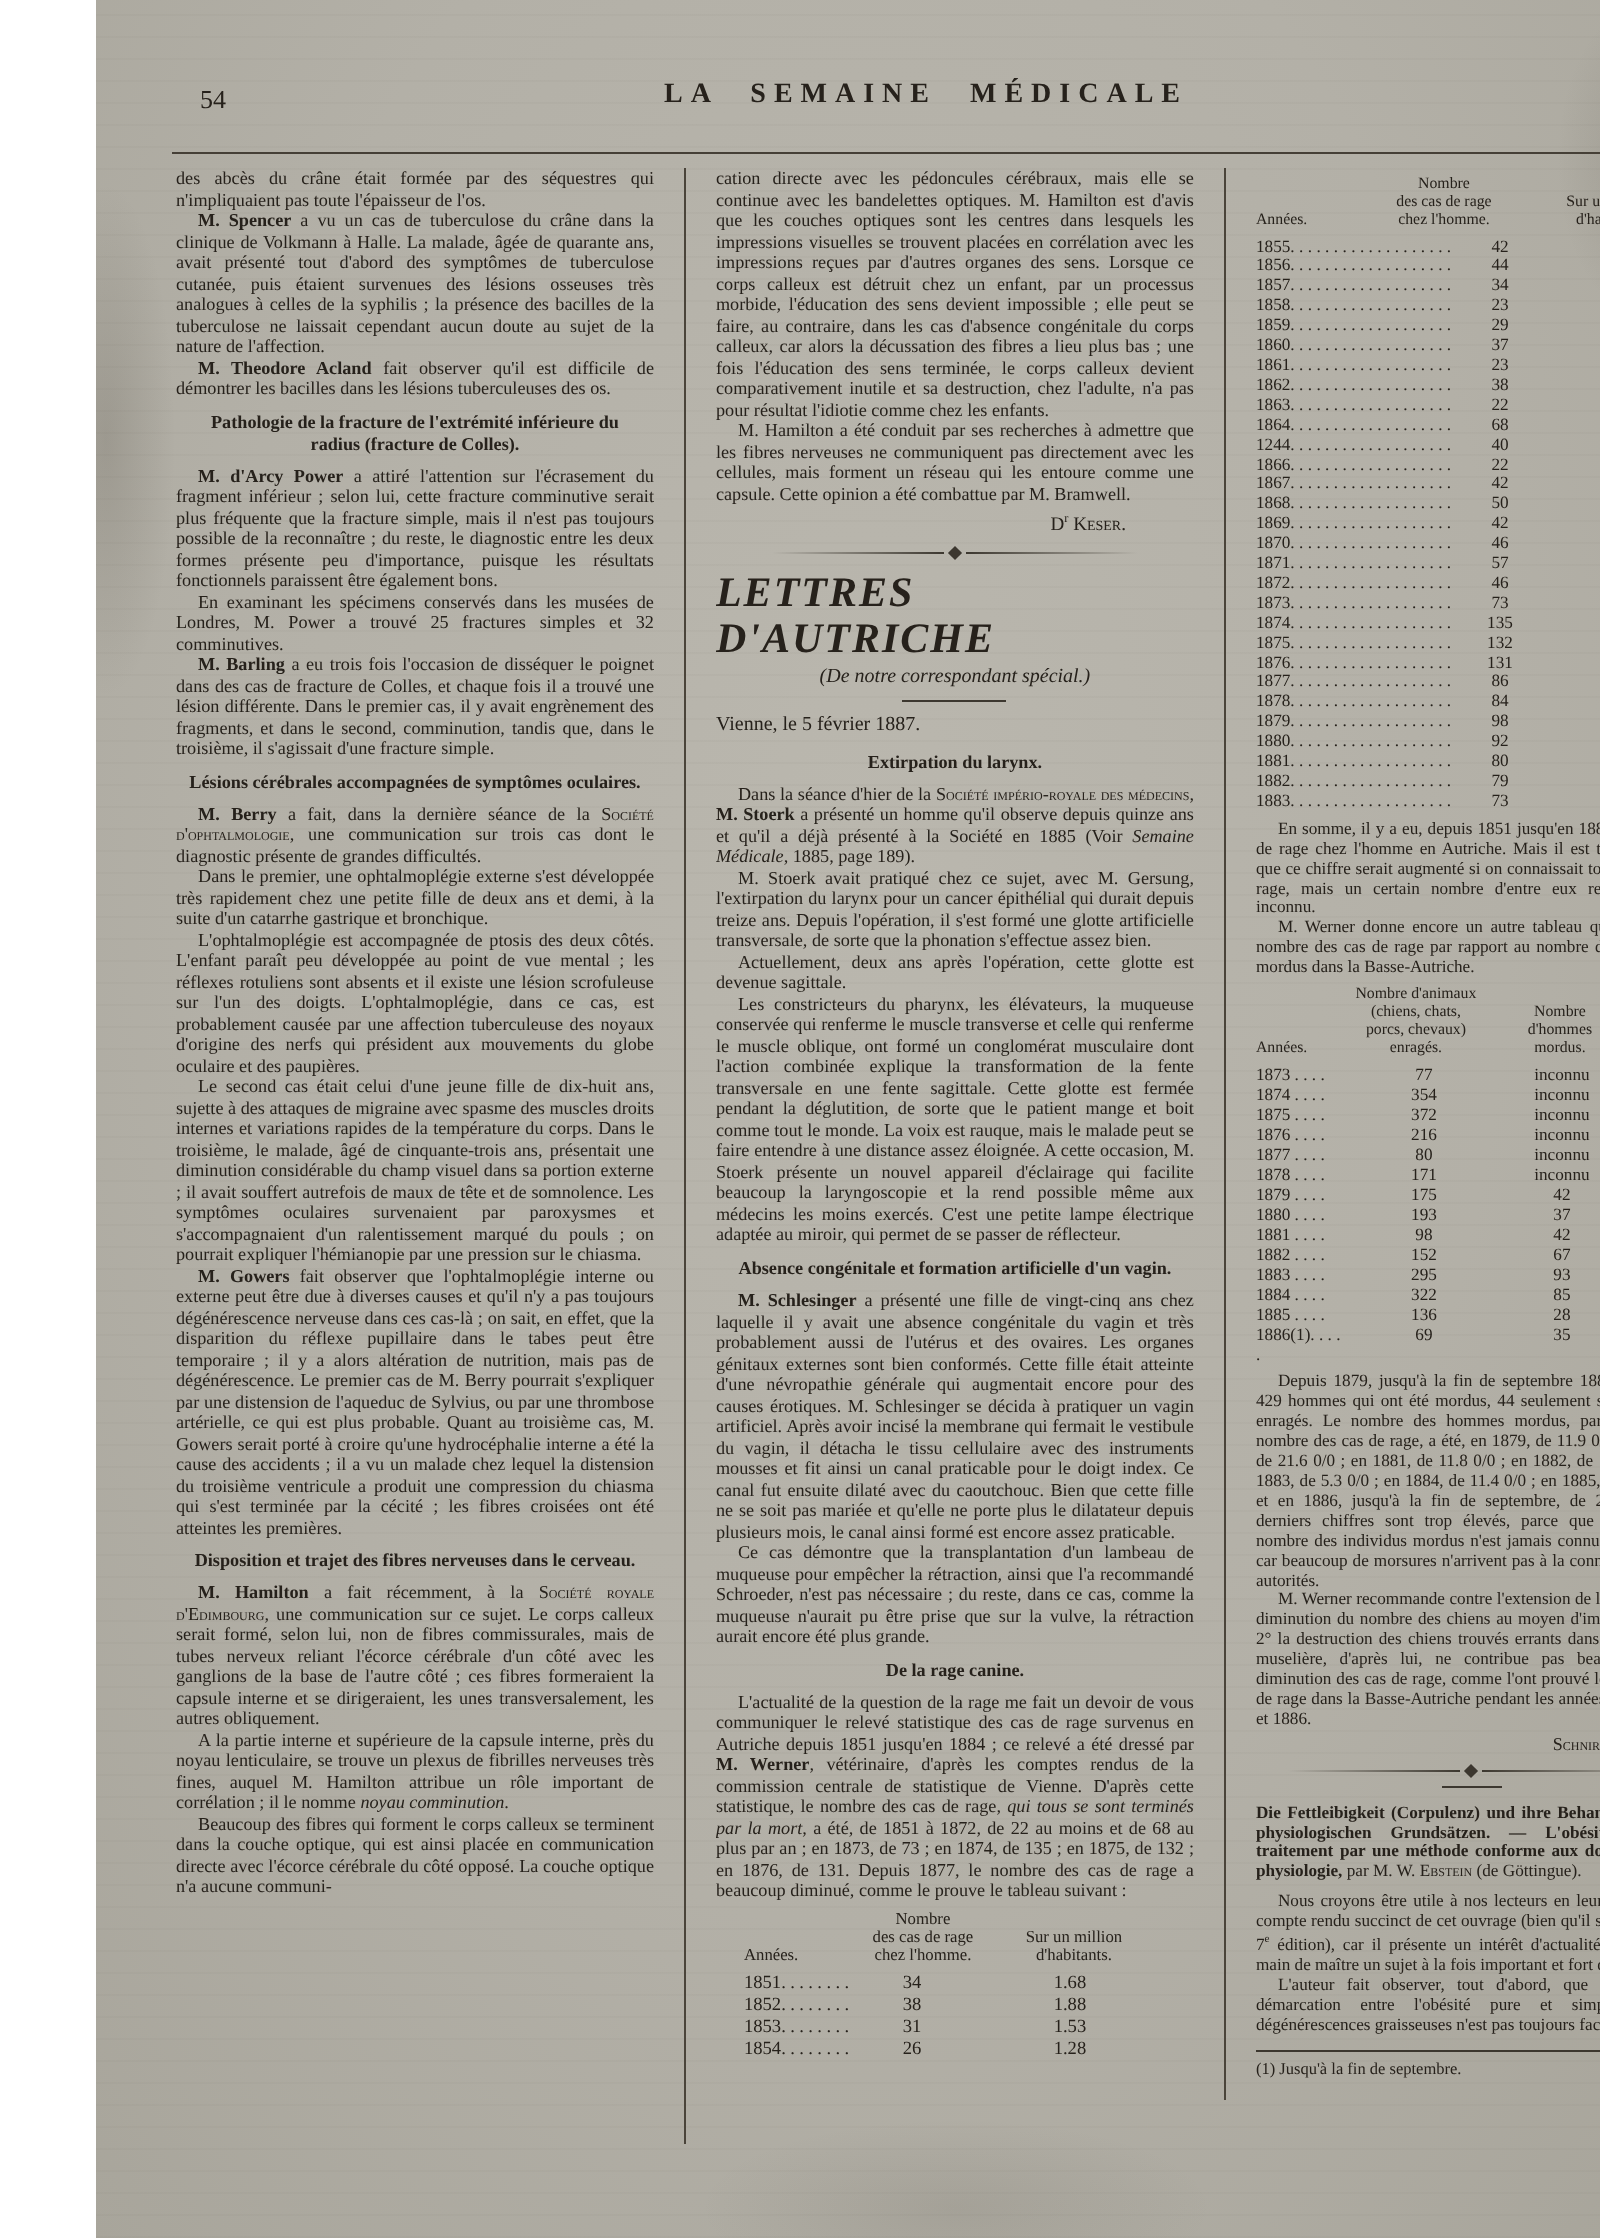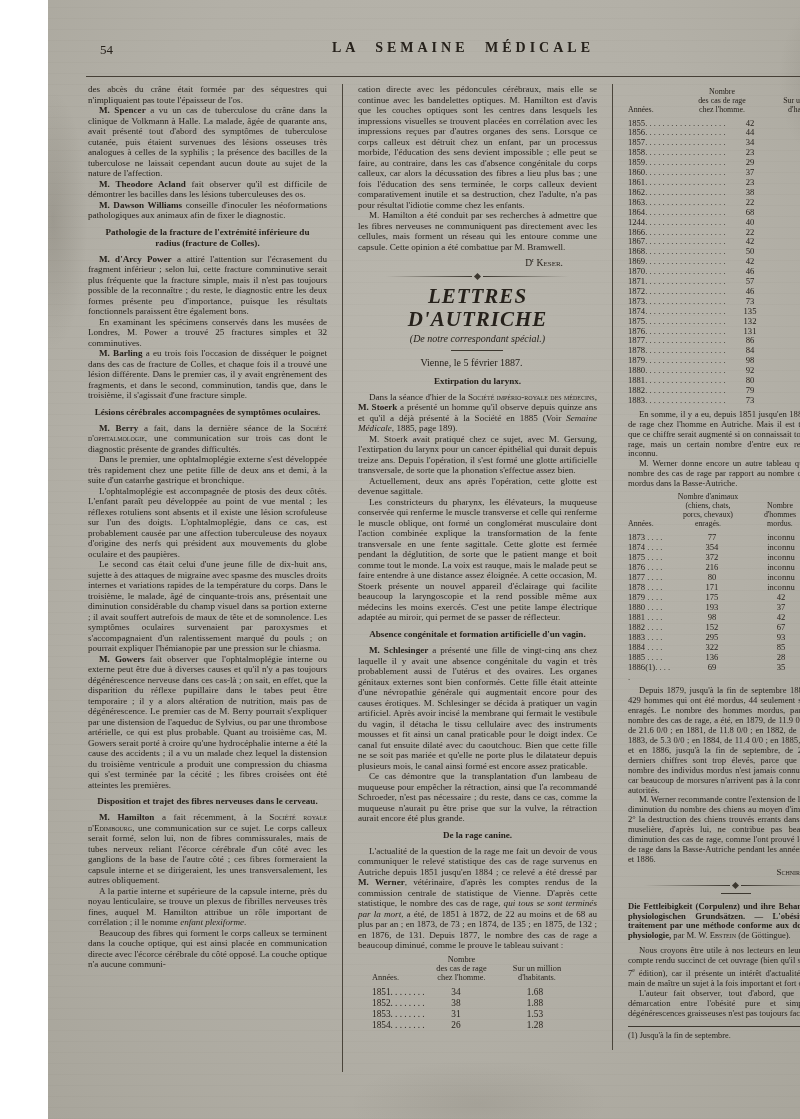--- a/index.html
+++ b/index.html
@@ -37,25 +37,25 @@
   .sc{font-variant:small-caps;}
   sup{font-size:0.65em;}
 
   .sig{text-align:right;padding-right:34px;margin:3px 0 2px;font-size:1.05em;}
   .orn{display:flex;align-items:center;justify-content:center;margin:5px 0 5px;}
   .orn .l{width:86px;height:1px;}
   .orn .l.left{background:linear-gradient(to right,transparent,#3c372f);}
   .orn .l.right{background:linear-gradient(to left,transparent,#3c372f);}
   .orn .d{width:5px;height:5px;background:#3c372f;transform:rotate(45deg);margin:0 3px;flex:0 0 auto;}
 
-  .lettres-title{text-align:center;font-size:21px;font-weight:bold;font-style:italic;
+  .lettres-title{text-align:left;font-size:21px;font-weight:bold;font-style:italic;
                  letter-spacing:1px;margin:6px 0 3px;line-height:1.1;}
   .sub{text-align:center;font-style:italic;font-size:10px;}
   .sub-rule{width:52px;height:1px;background:#3c372f;margin:6px auto 7px;}
-  .dateline{text-align:center;padding-right:12px;font-size:10px;margin:2px 0 7px;}
+  .dateline{text-align:left;padding-right:12px;font-size:10px;margin:2px 0 7px;}
 
   .livres-title{text-align:center;font-size:18px;font-weight:bold;letter-spacing:1.5px;
                 margin:7px 0 2px;line-height:1.1;}
   .livres-rule{width:30px;height:1px;background:#3c372f;margin:2px auto 8px;}
   .bookt{text-align:justify;margin-bottom:5px;}
 
   .fn-rule{width:100%;height:1px;background:#3c372f;margin:8px 0 4px;}
   .footnote{font-size:0.96em;}
 
   
@@ -103,34 +103,33 @@
     <span class="jtitle">LA SEMAINE MÉDICALE</span>
   </div>
   <div class="head-rule"></div>
 
   <div class="columns">
 
     <div class="col col1">
       <div class="p">des abcès du crâne était formée par des séquestres qui n'impliquaient pas toute l'épaisseur de l'os.</div>
       <div class="p ind"><b>M. Spencer</b> a vu un cas de tuberculose du crâne dans la clinique de Volkmann à Halle. La malade, âgée de quarante ans, avait présenté tout d'abord des symptômes de tuberculose cutanée, puis étaient survenues des lésions osseuses très analogues à celles de la syphilis ; la présence des bacilles de la tuberculose ne laissait cependant aucun doute au sujet de la nature de l'affection.</div>
       <div class="p ind"><b>M. Theodore Acland</b> fait observer qu'il est difficile de démontrer les bacilles dans les lésions tuberculeuses des os.</div>
-      <div class="p ind"><b>M. Dawson Williams</b> conseille d'inoculer les néoformations pathologiques aux animaux afin de fixer le diagnostic.</div>
       <div class="h">Pathologie de la fracture de l'extrémité inférieure du radius (fracture de Colles).</div>
       <div class="p ind"><b>M. d'Arcy Power</b> a attiré l'attention sur l'écrasement du fragment inférieur ; selon lui, cette fracture comminutive serait plus fréquente que la fracture simple, mais il n'est pas toujours possible de la reconnaître ; du reste, le diagnostic entre les deux formes présente peu d'importance, puisque les résultats fonctionnels paraissent être également bons.</div>
       <div class="p ind">En examinant les spécimens conservés dans les musées de Londres, M. Power a trouvé 25 fractures simples et 32 comminutives.</div>
       <div class="p ind"><b>M. Barling</b> a eu trois fois l'occasion de disséquer le poignet dans des cas de fracture de Colles, et chaque fois il a trouvé une lésion différente. Dans le premier cas, il y avait engrènement des fragments, et dans le second, comminution, tandis que, dans le troisième, il s'agissait d'une fracture simple.</div>
       <div class="h">Lésions cérébrales accompagnées de symptômes oculaires.</div>
       <div class="p ind"><b>M. Berry</b> a fait, dans la dernière séance de la <span class="sc">Société d'ophtalmologie</span>, une communication sur trois cas dont le diagnostic présente de grandes difficultés.</div>
       <div class="p ind">Dans le premier, une ophtalmoplégie externe s'est développée très rapidement chez une petite fille de deux ans et demi, à la suite d'un catarrhe gastrique et bronchique.</div>
       <div class="p ind">L'ophtalmoplégie est accompagnée de ptosis des deux côtés. L'enfant paraît peu développée au point de vue mental ; les réflexes rotuliens sont absents et il existe une lésion scrofuleuse sur l'un des doigts. L'ophtalmoplégie, dans ce cas, est probablement causée par une affection tuberculeuse des noyaux d'origine des nerfs qui président aux mouvements du globe oculaire et des paupières.</div>
       <div class="p ind">Le second cas était celui d'une jeune fille de dix-huit ans, sujette à des attaques de migraine avec spasme des muscles droits internes et variations rapides de la température du corps. Dans le troisième, le malade, âgé de cinquante-trois ans, présentait une diminution considérable du champ visuel dans sa portion externe ; il avait souffert autrefois de maux de tête et de somnolence. Les symptômes oculaires survenaient par paroxysmes et s'accompagnaient d'un ralentissement marqué du pouls ; on pourrait expliquer l'hémianopie par une pression sur le chiasma.</div>
       <div class="p ind"><b>M. Gowers</b> fait observer que l'ophtalmoplégie interne ou externe peut être due à diverses causes et qu'il n'y a pas toujours dégénérescence nerveuse dans ces cas-là ; on sait, en effet, que la disparition du réflexe pupillaire dans le tabes peut être temporaire ; il y a alors altération de nutrition, mais pas de dégénérescence. Le premier cas de M. Berry pourrait s'expliquer par une distension de l'aqueduc de Sylvius, ou par une thrombose artérielle, ce qui est plus probable. Quant au troisième cas, M. Gowers serait porté à croire qu'une hydrocéphalie interne a été la cause des accidents ; il a vu un malade chez lequel la distension du troisième ventricule a produit une compression du chiasma qui s'est terminée par la cécité ; les fibres croisées ont été atteintes les premières.</div>
       <div class="h">Disposition et trajet des fibres nerveuses dans le cerveau.</div>
       <div class="p ind"><b>M. Hamilton</b> a fait récemment, à la <span class="sc">Société royale d'Edimbourg</span>, une communication sur ce sujet. Le corps calleux serait formé, selon lui, non de fibres commissurales, mais de tubes nerveux reliant l'écorce cérébrale d'un côté avec les ganglions de la base de l'autre côté ; ces fibres formeraient la capsule interne et se dirigeraient, les unes transversalement, les autres obliquement.</div>
-      <div class="p ind">A la partie interne et supérieure de la capsule interne, près du noyau lenticulaire, se trouve un plexus de fibrilles nerveuses très fines, auquel M. Hamilton attribue un rôle important de corrélation ; il le nomme <i>enfant plexiforme</i>.</div>
+      <div class="p ind">A la partie interne et supérieure de la capsule interne, près du noyau lenticulaire, se trouve un plexus de fibrilles nerveuses très fines, auquel M. Hamilton attribue un rôle important de corrélation ; il le nomme <i>noyau comminution</i>.</div>
       <div class="p ind">Beaucoup des fibres qui forment le corps calleux se terminent dans la couche optique, qui est ainsi placée en communication directe avec l'écorce cérébrale du côté opposé. La couche optique n'a aucune communi-</div>
     </div>
 
     <div class="vrule r1"></div>
 
     <div class="col col2">
       <div class="p">cation directe avec les pédoncules cérébraux, mais elle se continue avec les bandelettes optiques. M. Hamilton est d'avis que les couches optiques sont les centres dans lesquels les impressions visuelles se trouvent placées en corrélation avec les impressions reçues par d'autres organes des sens. Lorsque ce corps calleux est détruit chez un enfant, par un processus morbide, l'éducation des sens devient impossible ; elle peut se faire, au contraire, dans les cas d'absence congénitale du corps calleux, car alors la décussation des fibres a lieu plus bas ; une fois l'éducation des sens terminée, le corps calleux devient comparativement inutile et sa destruction, chez l'adulte, n'a pas pour résultat l'idiotie comme chez les enfants.</div>
       <div class="p ind">M. Hamilton a été conduit par ses recherches à admettre que les fibres nerveuses ne communiquent pas directement avec les cellules, mais forment un réseau qui les entoure comme une capsule. Cette opinion a été combattue par M. Bramwell.</div>
       <div class="sig">D<sup>r</sup> <span class="sc">Keser</span>.</div>
       <div class="orn">

